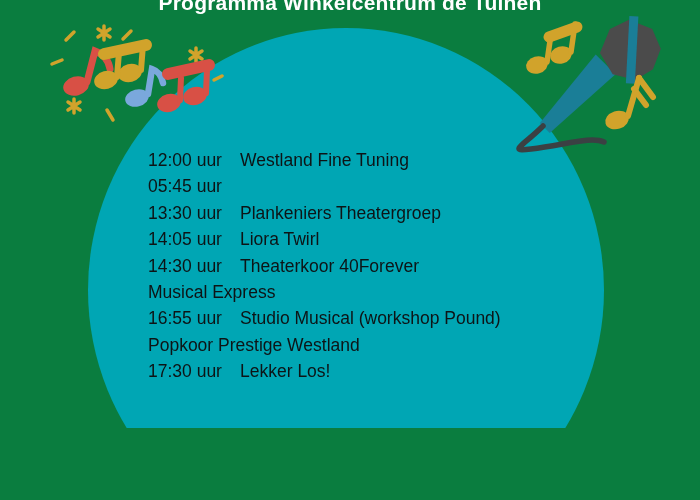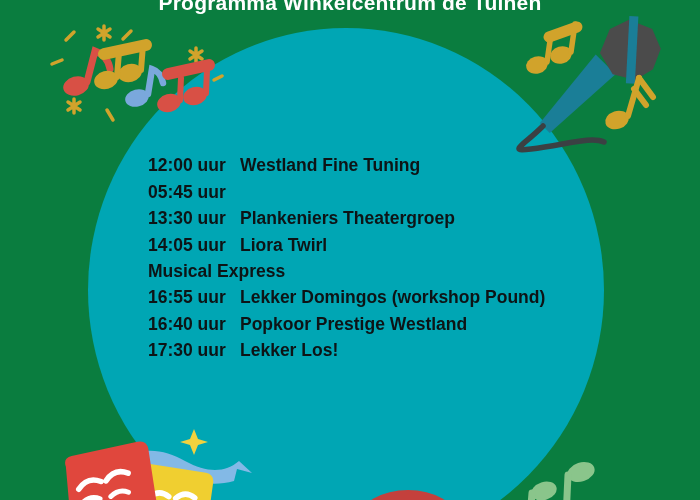--- a/index.html
+++ b/index.html
@@ -3,21 +3,21 @@
 <meta charset="utf-8">
 <style>
   html, body { margin: 0; padding: 0; }
   body {
     width: 700px; height: 500px;
     font-family: "Liberation Sans", sans-serif;
     background: var(--background, #0a7d3f);
   }
   .poster {
     position: relative;
-    width: 700px; height: 500px;
+    width: 700px; height: 428px;
     overflow: hidden;
     background: var(--background, #0a7d3f);
   }
   .circle {
     position: absolute;
     left: 88px; top: 28px;
     width: 516px; height: 524px;
     border-radius: 50%;
     background: var(--circle, #00a6b4);
   }
@@ -31,25 +31,25 @@
     line-height: 1;
     letter-spacing: 0.2px;
   }
   .schedule {
     position: absolute;
     left: 148px; top: 150px;
     width: 420px;
   }
   .schedule .row {
     display: flex;
-    align-items: flex-end;
+    align-items: flex-start;
     height: 26.4px;
     color: var(--schedule-text, #0d1416);
     font-size: 17.5px;
-    font-weight: bold;
+    font-weight: normal;
     white-space: nowrap;
   }
   .schedule .time { width: 92px; flex: 0 0 92px; }
   .deco { position: absolute; }
   .deco svg { display: block; overflow: visible; }
   .balloon {
     position: absolute;
     left: 360px; top: 490px;
     width: 96px; height: 56px;
     border-radius: 50%;
@@ -79,32 +79,35 @@
       <div class="row">
         <span class="time">13:30 uur</span>
         <span class="act">Plankeniers Theatergroep</span>
       </div>
 
       <div class="row">
         <span class="time">14:05 uur</span>
         <span class="act">Liora Twirl</span>
       </div>
 
+      <div class="row">
+        <span class="time">14:30 uur</span>
+        <span class="act">Theaterkoor 40Forever</span>
+      </div>
 
       <div class="row">
         <span class="act">Musical Express</span>
       </div>
 
       <div class="row">
         <span class="time">16:55 uur</span>
-        <span class="act">Lekker Domingos (workshop Pound)</span>
-      </div>
-
-      <div class="row">
-        <span class="time">16:40 uur</span>
+        <span class="act">Studio Musical (workshop Pound)</span>
+      </div>
+
+      <div class="row">
         <span class="act">Popkoor Prestige Westland</span>
       </div>
 
       <div class="row">
         <span class="time">17:30 uur</span>
         <span class="act">Lekker Los!</span>
       </div>
     </div>
 
   <div class="deco" style="left:38px; top:20px;">

